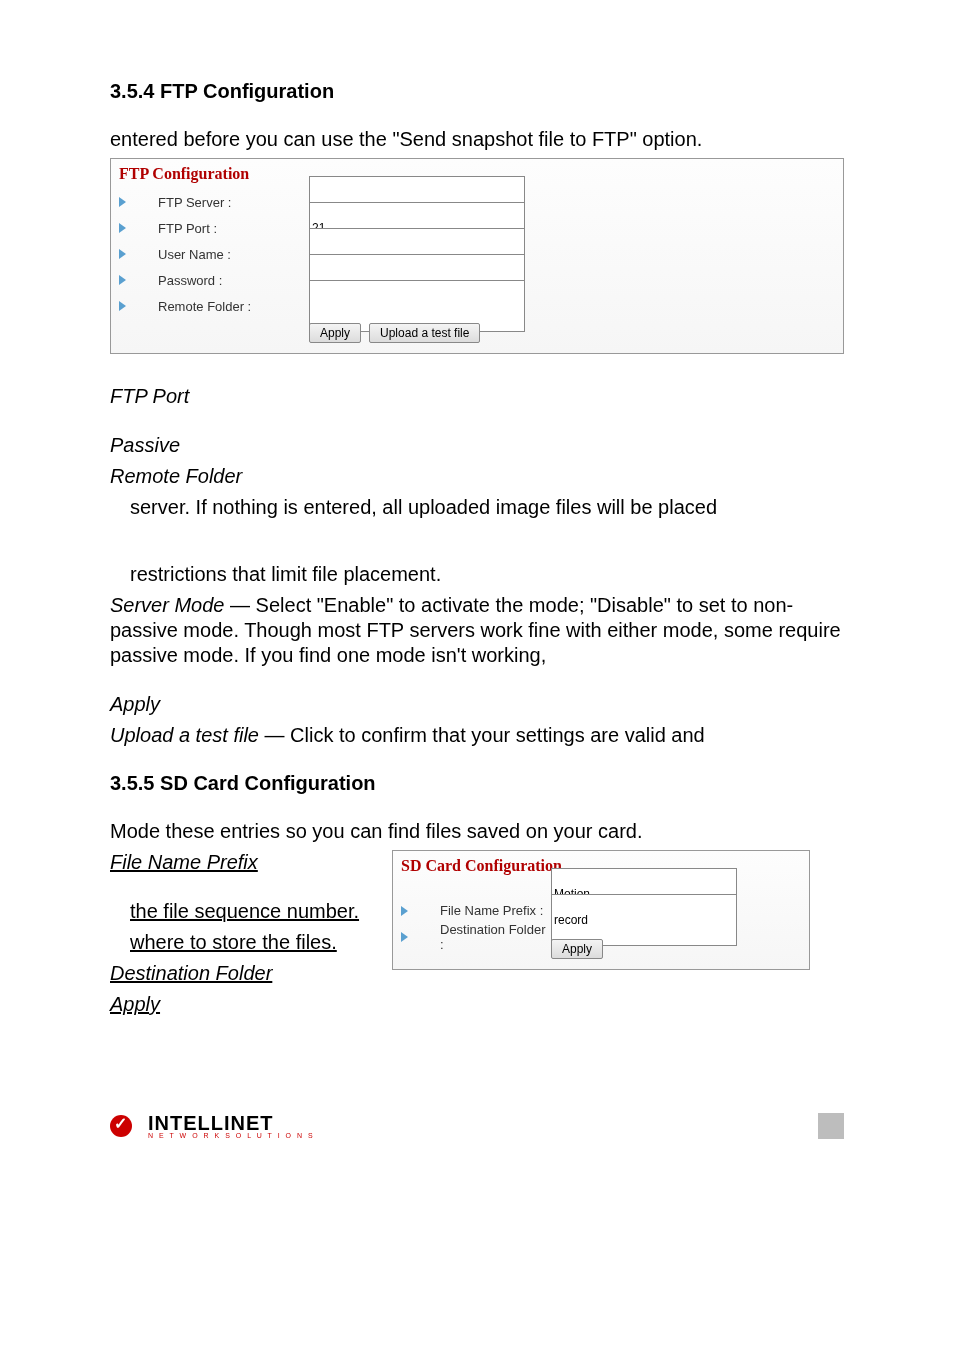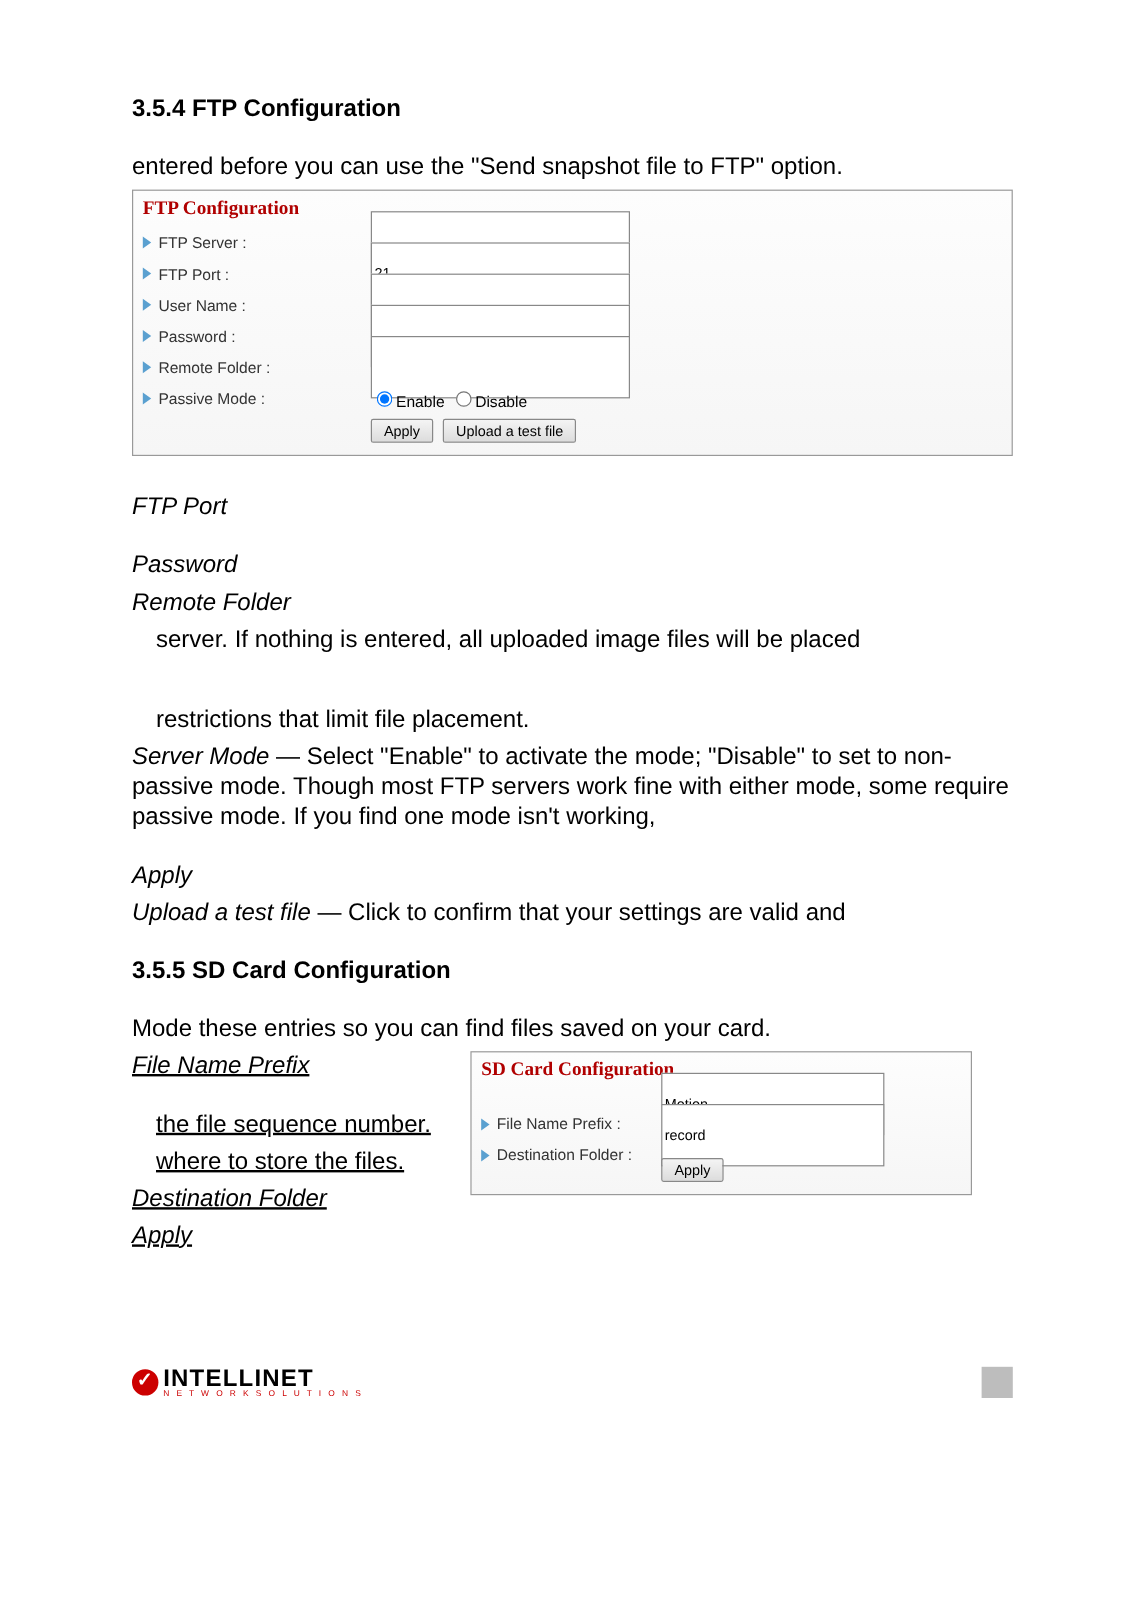--- a/index.html
+++ b/index.html
@@ -44,20 +44,21 @@
     display: flex;
     align-items: center;
     height: 26px;
   }
   .row .label {
     width: 190px;
     font-size: 13px;
     color: #333;
     display: flex;
     align-items: center;
+    gap: 26px;
   }
   .arrow {
     width:0;height:0;border-top:5px solid transparent;border-bottom:5px solid transparent;border-left:7px solid #5aa0d0;margin-right:6px;display:inline-block;
   }
   .row input[type=text], .row input[type=password] {
     height: 18px;
     border: 1px solid #888;
     font-size: 12px;
     padding: 16px 2px;
     background: #fff;
@@ -83,21 +84,21 @@
   }
   .sd-panel .row .label { width: 150px; margin-top: 33px; }
   .sd-panel .row input[type=text] { width: 180px; }
   .sd-btn-row { margin-top:6px; margin-left:150px; }
   .footer {
     margin-top: 90px;
     display:flex;
     justify-content: space-between;
     align-items: center;
   }
-  .logo { display:flex; align-items:center; gap:4px; }
+  .logo { display:flex; align-items:center; gap:16px; }
   .logo-mark {
     width:22px;height:22px;border-radius:50%;background:#c00;position:relative;
   }
   .logo-mark::after{content:"✓";color:#fff;position:absolute;left:4px;top:-1px;font-weight:bold;font-size:16px;}
   .logo-text { font-weight:900; font-size:20px; letter-spacing:1px; color:#000; line-height:0.9;}
   .logo-sub { font-size:7px; letter-spacing:2px; color:#c00; display:block; text-align:center;}
   .page-sq { width:26px; height:26px; background:#bdbdbd; }
 </style>
 </head>
 <body>
@@ -140,39 +141,30 @@
         </div>
       <input type="password" class="wide" value="" style="">
     </div>
     <div class="row">
       <div class="label">
           <span class="arrow"></span>
           <span>Remote Folder :</span>
         </div>
       <input type="text" class="wide" value="" style="">
     </div>
-    <div class="row">
-      <div class="label">
-          <span class="arrow"></span>
-          <span>Passive Mode :</span>
-        </div>
-      <label class="radio-label"><input type="radio" name="pm" checked="" style=""><span>Enable</span></label>
-      &nbsp;
-      <label class="radio-label"><input type="radio" name="pm" style=""><span>Disable</span></label>
-    </div>
     <div class="btns-row">
       <button class="btn">Apply</button>
       <button class="btn">Upload a test file</button>
     </div>
   </div>
 
   
   <p class="body italic">FTP Port</p>
   <br>
-  <p class="body italic">Password</p>
+  <p class="body italic">Passive</p>
   <p class="body italic">Remote Folder</p>
   <p class="body indent">server. If nothing is entered, all uploaded image files will be placed</p>
   <br><br>
   <p class="body indent">restrictions that limit file placement.</p>
   <p class="body"><span class="italic">Server Mode</span><span> — Select "Enable" to activate the mode; "Disable" to set to non-passive mode. Though most FTP servers work fine with either mode, some require passive mode. If you find one mode isn't working,</span></p>
   <br>
   <p class="body italic">Apply</p>
   <p class="body"><span class="italic">Upload a test file</span><span> — Click to confirm that your settings are valid and</span></p>
 
   <br>

